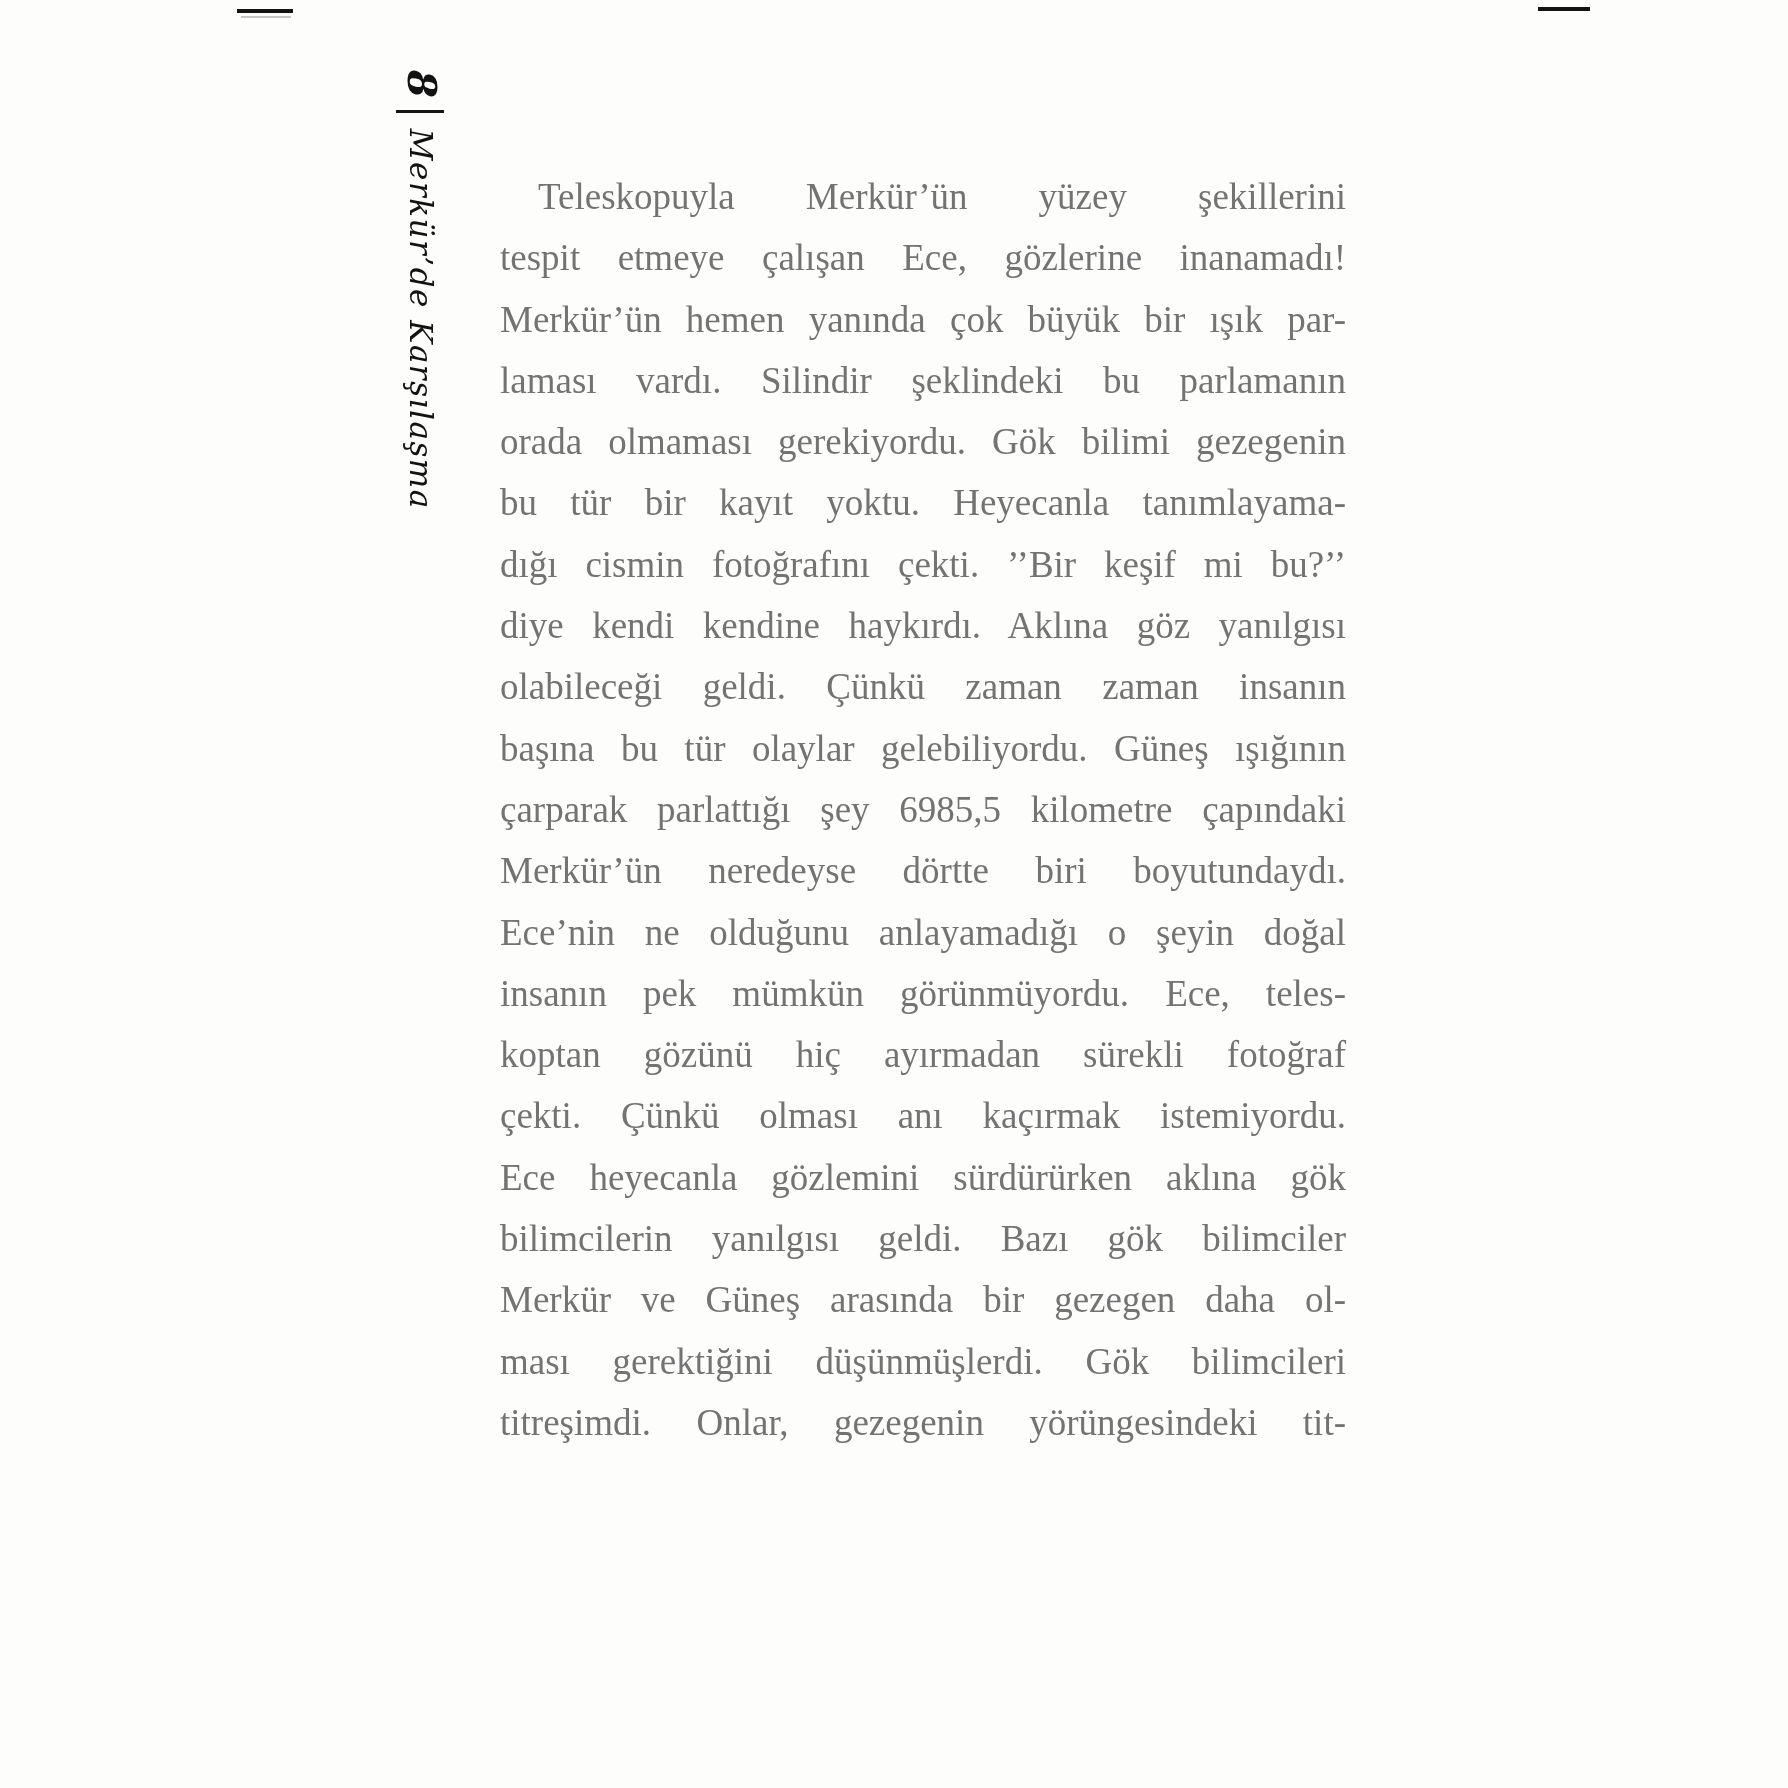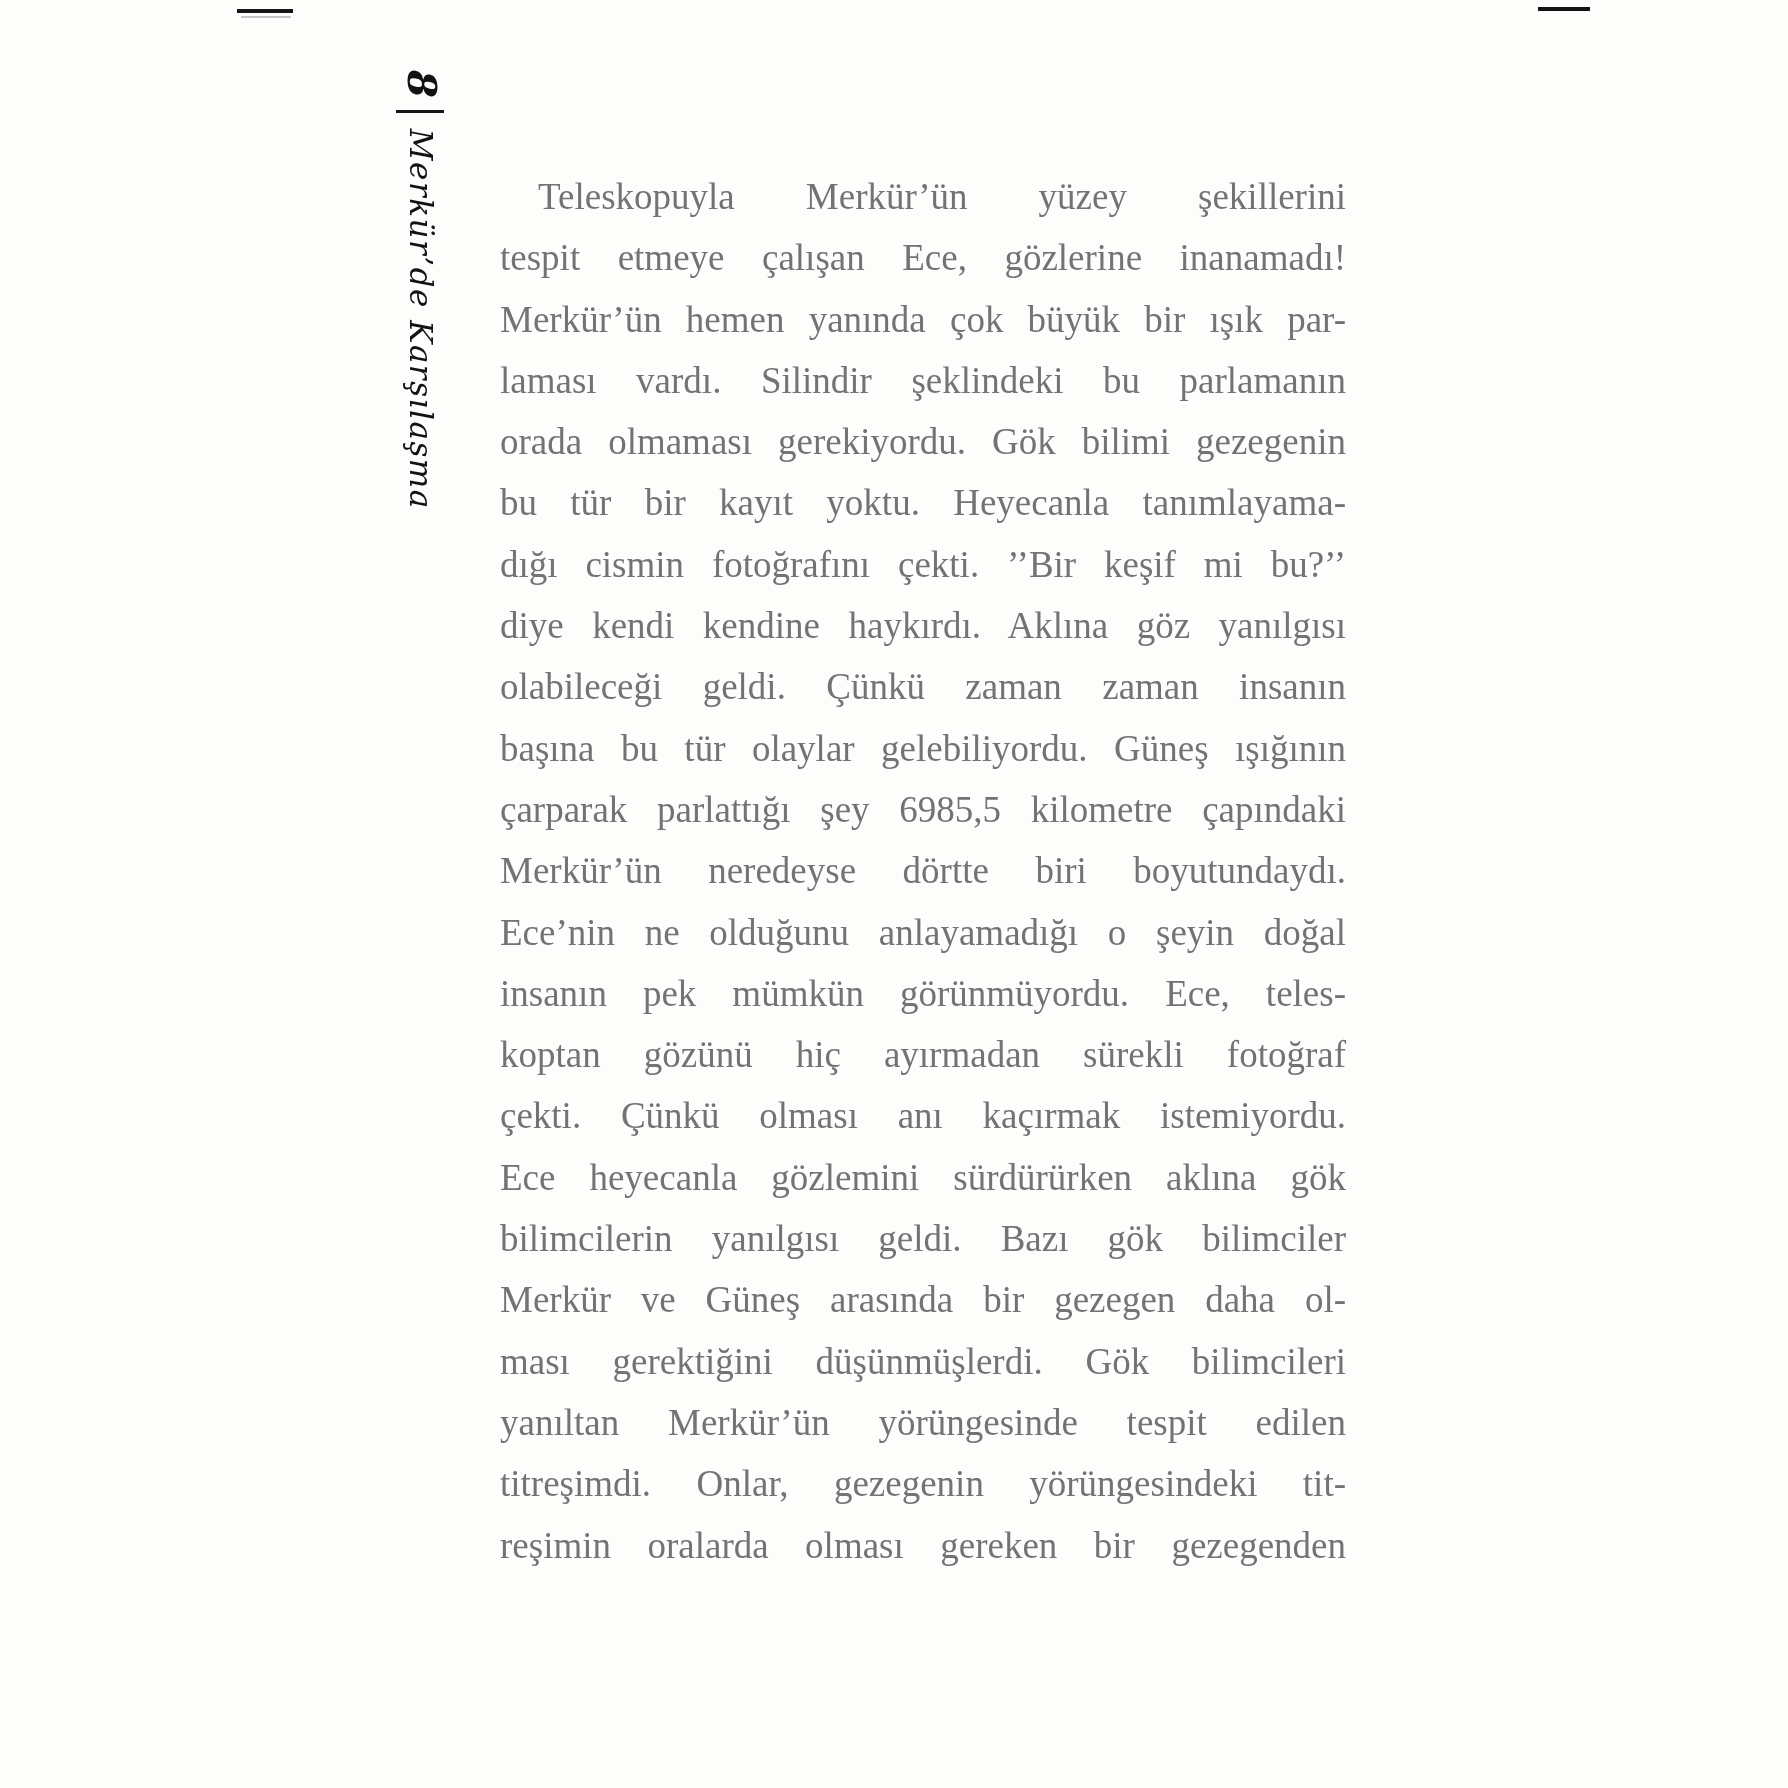--- a/index.html
+++ b/index.html
@@ -103,18 +103,16 @@
       <div class="body-line">çarparak parlattığı şey 6985,5 kilometre çapındaki</div>
       <div class="body-line">Merkür’ün neredeyse dörtte biri boyutundaydı.</div>
       <div class="body-line">Ece’nin ne olduğunu anlayamadığı o şeyin doğal</div>
       <div class="body-line">insanın pek mümkün görünmüyordu. Ece, teles-</div>
       <div class="body-line">koptan gözünü hiç ayırmadan sürekli fotoğraf</div>
       <div class="body-line">çekti. Çünkü olması anı kaçırmak istemiyordu.</div>
       <div class="body-line">Ece heyecanla gözlemini sürdürürken aklına gök</div>
       <div class="body-line">bilimcilerin yanılgısı geldi. Bazı gök bilimciler</div>
       <div class="body-line">Merkür ve Güneş arasında bir gezegen daha ol-</div>
       <div class="body-line">ması gerektiğini düşünmüşlerdi. Gök bilimcileri</div>
-      <div class="body-line">yanıltan Merkür’ün yörüngesinde tespit edilen</div>
       <div class="body-line">titreşimdi. Onlar, gezegenin yörüngesindeki tit-</div>
-      <div class="body-line">reşimin oralarda olması gereken bir gezegenden</div>
     </div>
 
 </div>
 
 </body></html>

